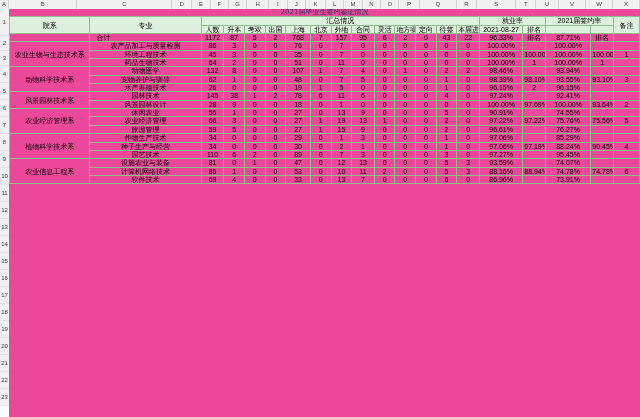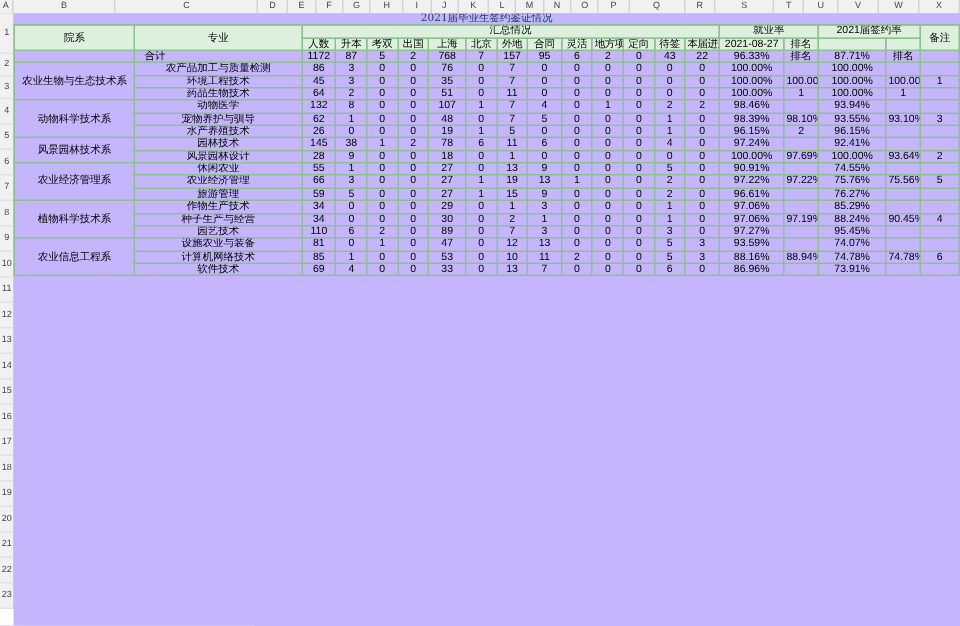--- a/index.html
+++ b/index.html
@@ -26,21 +26,21 @@
     position:absolute;left:0;top:9px;width:9px;
     background:#f1f1f1;border-right:1px solid #b9b9b9;
   }
   .rowhdr .rh{
     font-size:6px;text-align:center;color:#444;
     border-bottom:1px solid #e2e2e2;overflow:hidden;
   }
 
   .grid{
     position:absolute;left:9px;top:9px;right:0;bottom:0;
-    background:#c4b5fd;
+    background:#ec4899;
   }
 
   table.tbl{
     border-collapse:collapse;
     table-layout:fixed;
     width:631px;
   }
   table.tbl td{
     border:1px solid #8fbf8f;
     text-align:center;

